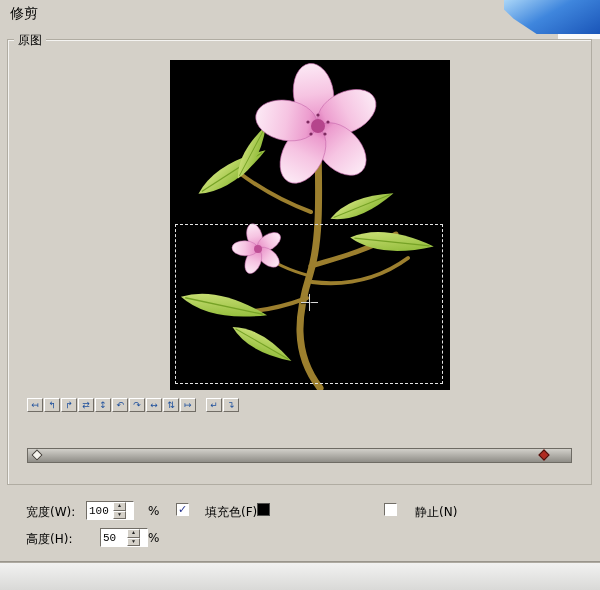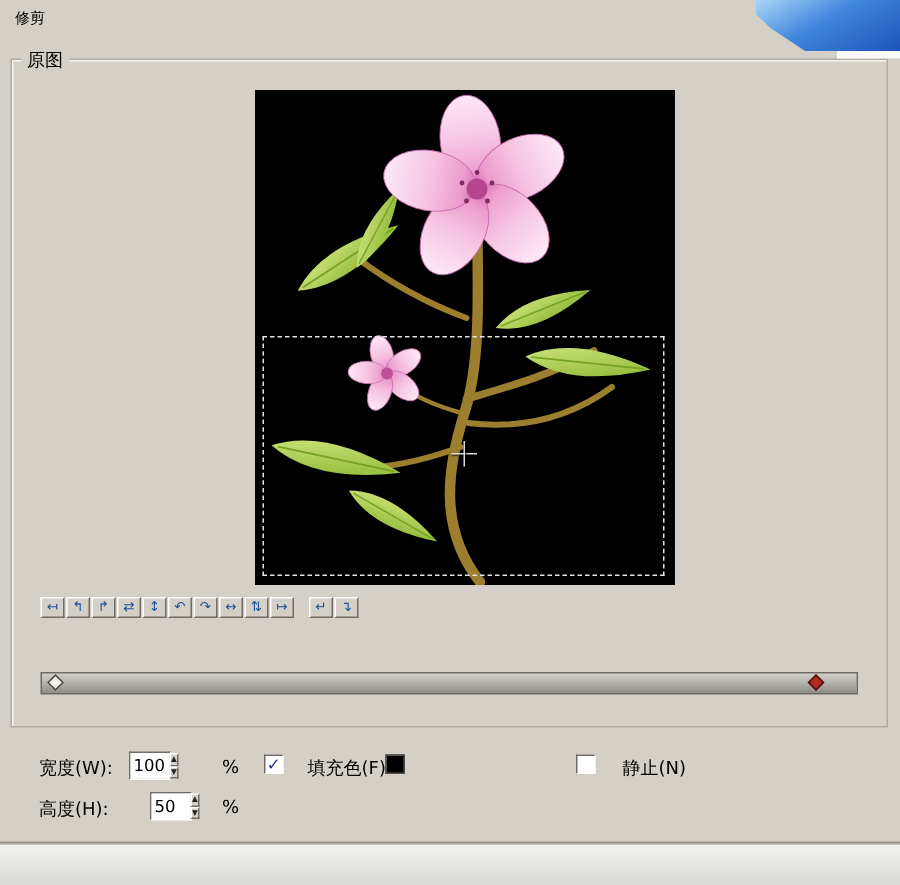--- a/index.html
+++ b/index.html
@@ -16,21 +16,21 @@
     background:linear-gradient(150deg,#aad6f8 0%,#3f86dd 45%,#1a55b8 100%);
     clip-path:polygon(0 0,100% 0,100% 100%,34% 100%,10% 55%,0 28%);
   }
   .bg-white { position:absolute; right:0; top:34px; width:42px; height:5px; background:#fafafa; z-index:9; }
   .bottom-strip {
     position:absolute; left:0; top:562px; width:600px; height:28px;
     background:linear-gradient(#f2f2f1,#d9d9d7); border-top:1px solid #aeaaa1;
   }
 
   .dialog { position:absolute; left:0; top:0; width:600px; height:562px; background:#d4d0c8; border-bottom:1px solid #99958c; }
-  .title { position:absolute; left:10px; top:5px; font-size:10px; }
+  .title { position:absolute; left:10px; top:5px; font-size:14px; }
 
   
   .groupbox {
     position:absolute; left:7px; top:39px; width:585px; height:446px;
     border:1px solid #b0aca2; box-shadow:inset 1px 1px 0 rgba(255,255,255,.75);
   }
   .groupbox-label { position:absolute; left:14px; top:32px; background:#d4d0c8; padding:0 4px; }
 
   
   .preview { position:absolute; left:170px; top:60px; width:280px; height:330px; background:#000; }
@@ -67,22 +67,22 @@
   .track {
     position:absolute; left:27px; top:448px; width:545px; height:15px;
     background:linear-gradient(#d2d0ca,#8f8d87); border:1px solid #6e6b64;
   }
   .diamond { position:absolute; width:8px; height:8px; transform:rotate(45deg); top:2px; }
   .diamond.start { left:5px; background:#f4f2ec; border:1px solid #46423c; }
   .diamond.end { left:512px; background:#b02c22; border:1px solid #47100c; }
 
   
   .ctl-label { position:absolute; font-size:12px;margin-left:12px; }
-  .spinbox { position:absolute; width:28px; height:19px; background:#fff;
-    border:1px solid; border-color:#716d66 #ffffff #ffffff #716d66; display:flex; }
+  .spinbox { position:absolute; width:48px; height:19px; background:#fff;
+    border:1px solid; border-color:#716d66 #ffffff #ffffff #716d66; display:flex;font-family:Liberation Mono, monospace; }
   .spin-input { width:26px; height:100%; border:none; outline:none; font-family:inherit; font-size:11px; padding:1px 2px; background:#fff; }
   .spinner { width:13px; display:flex; flex-direction:column; }
   .spin-up,.spin-down { flex:1; font-size:5px; line-height:6px; text-align:center; background:#d4d0c8; color:#222;
     border:1px solid; border-color:#ffffff #716d66 #716d66 #ffffff; padding:0; font-family:inherit; }
   .checkbox { position:absolute; width:13px; height:13px; background:#fff; text-align:center;
     border:1px solid; border-color:#716d66 #ffffff #ffffff #716d66;
     font-size:11px; line-height:11px; color:#23318c; }
   .swatch { position:absolute; width:13px; height:13px; border:1px solid #50504e; }
 </style>
 </head>

